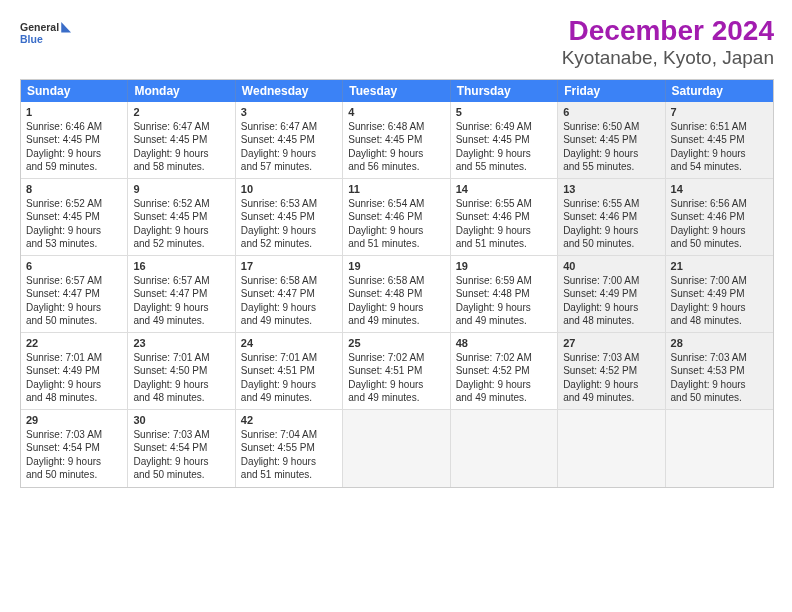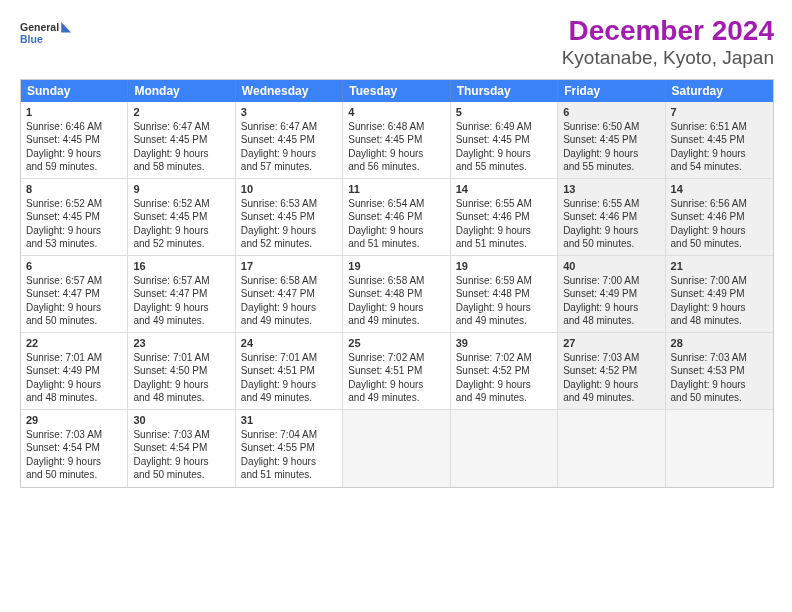--- a/index.html
+++ b/index.html
@@ -231,21 +231,21 @@
           </div>
           <div class="cal-cell">
             <span class="day-number">24</span>
             <div class="cell-text">Sunrise: 7:01 AM<br>Sunset: 4:51 PM<br>Daylight: 9 hours<br>and 49 minutes.</div>
           </div>
           <div class="cal-cell">
             <span class="day-number">25</span>
             <div class="cell-text">Sunrise: 7:02 AM<br>Sunset: 4:51 PM<br>Daylight: 9 hours<br>and 49 minutes.</div>
           </div>
           <div class="cal-cell">
-            <span class="day-number">39</span>
+            <span class="day-number">48</span>
             <div class="cell-text">Sunrise: 7:02 AM<br>Sunset: 4:52 PM<br>Daylight: 9 hours<br>and 49 minutes.</div>
           </div>
           <div class="cal-cell shaded">
             <span class="day-number">27</span>
             <div class="cell-text">Sunrise: 7:03 AM<br>Sunset: 4:52 PM<br>Daylight: 9 hours<br>and 49 minutes.</div>
           </div>
           <div class="cal-cell shaded">
             <span class="day-number">28</span>
             <div class="cell-text">Sunrise: 7:03 AM<br>Sunset: 4:53 PM<br>Daylight: 9 hours<br>and 50 minutes.</div>
           </div>
@@ -253,21 +253,21 @@
         <div class="cal-week">
           <div class="cal-cell">
             <span class="day-number">29</span>
             <div class="cell-text">Sunrise: 7:03 AM<br>Sunset: 4:54 PM<br>Daylight: 9 hours<br>and 50 minutes.</div>
           </div>
           <div class="cal-cell">
             <span class="day-number">30</span>
             <div class="cell-text">Sunrise: 7:03 AM<br>Sunset: 4:54 PM<br>Daylight: 9 hours<br>and 50 minutes.</div>
           </div>
           <div class="cal-cell">
-            <span class="day-number">31</span>
+            <span class="day-number">42</span>
             <div class="cell-text">Sunrise: 7:04 AM<br>Sunset: 4:55 PM<br>Daylight: 9 hours<br>and 51 minutes.</div>
           </div>
           <div class="cal-cell empty"></div>
           <div class="cal-cell empty"></div>
           <div class="cal-cell empty"></div>
           <div class="cal-cell empty"></div>
         </div>
       </div>
   </div>
 </div>

